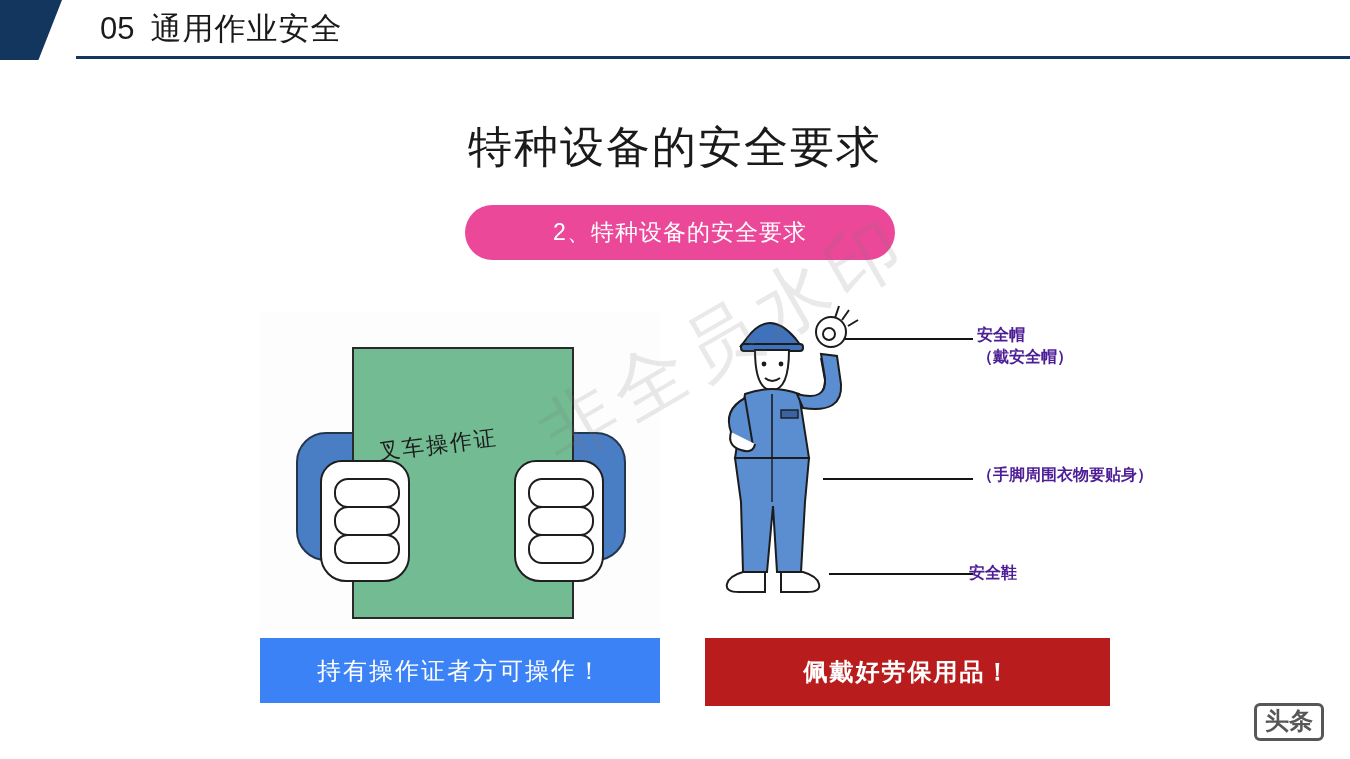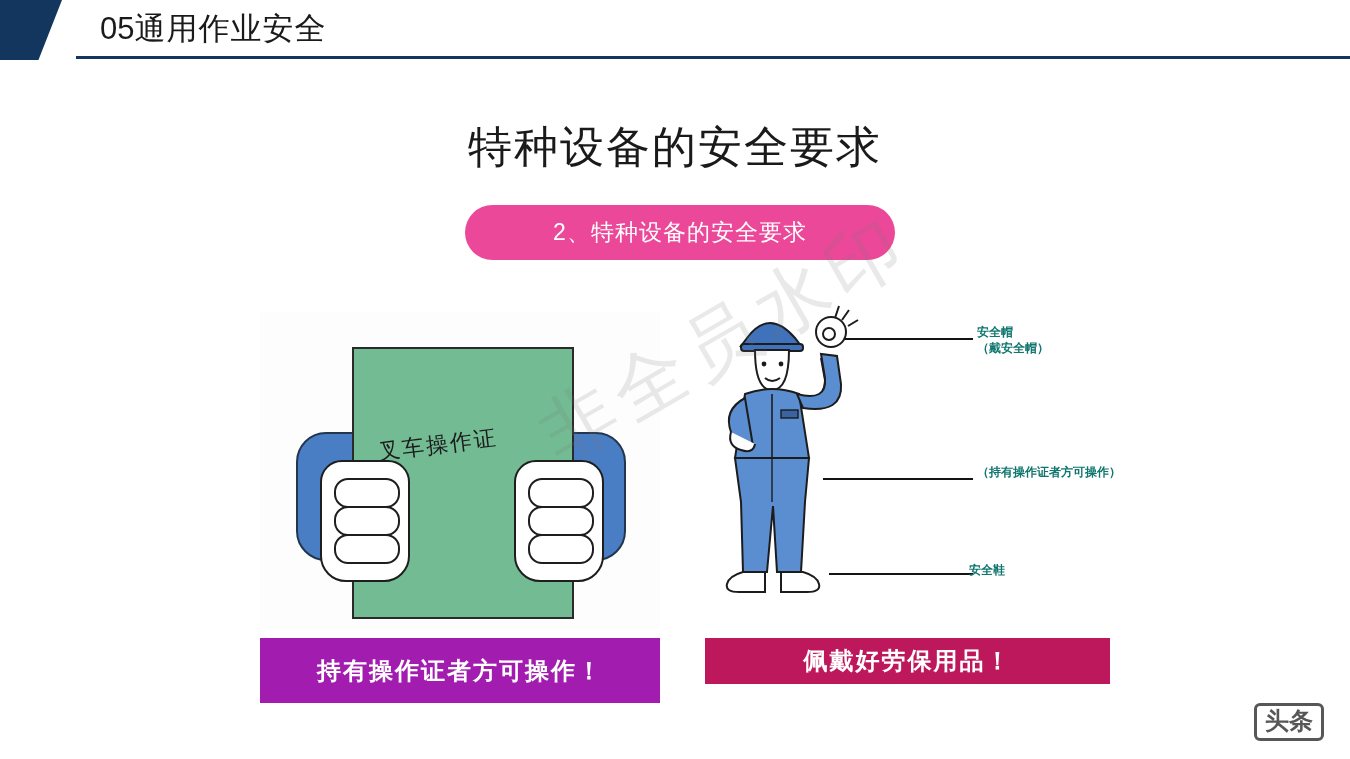--- a/index.html
+++ b/index.html
@@ -43,20 +43,21 @@
     left: 100px;
     top: 8px;
     font-size: 31px;
     color: #1a1a1a;
     letter-spacing: 1px;
     font-family: "Liberation Sans", sans-serif;
     white-space: nowrap;
   }
   .header-title .num {
     letter-spacing: 0px;
+    margin-right: 16px;
   }
 
   
   .main-title {
     position: absolute;
     top: 118px;
     left: 0;
     width: 1350px;
     text-align: center;
     font-size: 44px;
@@ -90,108 +91,108 @@
     height: 318px;
     background: #fdfdfd;
     overflow: hidden;
   }
   .left-caption {
     position: absolute;
     left: 260px;
     top: 638px;
     width: 400px;
     height: 65px;
-    background: #a21caf;
+    background: #3b82f6;
+    color: #ffffff;
+    font-size: 24px;
+    font-weight: normal;
+    display: flex;
+    align-items: center;
+    justify-content: center;
+    letter-spacing: 2px;
+  }
+
+  
+  .cert-paper {
+    position: absolute;
+    left: 92px;
+    top: 35px;
+    width: 218px;
+    height: 268px;
+    background: #72bb93;
+    border: 2px solid #2a2a2a;
+  }
+  .cert-text {
+    position: absolute;
+    left: 118px;
+    top: 118px;
+    font-size: 22px;
+    color: #1b1b1b;
+    transform: rotate(-7deg);
+    letter-spacing: 2px;
+    font-family: "Liberation Serif", serif;
+  }
+  .sleeve {
+    position: absolute;
+    background: #4a7ec4;
+    border: 2px solid #23364f;
+  }
+  .sleeve.left {
+    left: 36px; top: 120px;
+    width: 72px; height: 125px;
+    border-radius: 30px 6px 6px 30px;
+  }
+  .sleeve.right {
+    left: 290px; top: 120px;
+    width: 72px; height: 125px;
+    border-radius: 6px 30px 30px 6px;
+  }
+  .hand {
+    position: absolute;
+    background: #ffffff;
+    border: 2px solid #1e1e1e;
+    border-radius: 22px 22px 26px 26px;
+  }
+  .hand.left { left: 60px; top: 148px; width: 86px; height: 118px; }
+  .hand.right { left: 254px; top: 148px; width: 86px; height: 118px; }
+  .finger {
+    position: absolute;
+    border: 2px solid #1e1e1e;
+    border-radius: 14px;
+    background: #ffffff;
+    width: 62px; height: 26px;
+  }
+
+  
+  .right-image {
+    position: absolute;
+    left: 705px;
+    top: 290px;
+    width: 405px;
+    height: 340px;
+  }
+  .right-caption {
+    position: absolute;
+    left: 705px;
+    top: 638px;
+    width: 405px;
+    height: 68px;
+    background: #b91c1c;
     color: #ffffff;
     font-size: 24px;
     font-weight: bold;
     display: flex;
     align-items: center;
     justify-content: center;
     letter-spacing: 2px;
   }
-
-  
-  .cert-paper {
-    position: absolute;
-    left: 92px;
-    top: 35px;
-    width: 218px;
-    height: 268px;
-    background: #72bb93;
-    border: 2px solid #2a2a2a;
-  }
-  .cert-text {
-    position: absolute;
-    left: 118px;
-    top: 118px;
-    font-size: 22px;
-    color: #1b1b1b;
-    transform: rotate(-7deg);
-    letter-spacing: 2px;
-    font-family: "Liberation Serif", serif;
-  }
-  .sleeve {
-    position: absolute;
-    background: #4a7ec4;
-    border: 2px solid #23364f;
-  }
-  .sleeve.left {
-    left: 36px; top: 120px;
-    width: 72px; height: 125px;
-    border-radius: 30px 6px 6px 30px;
-  }
-  .sleeve.right {
-    left: 290px; top: 120px;
-    width: 72px; height: 125px;
-    border-radius: 6px 30px 30px 6px;
-  }
-  .hand {
-    position: absolute;
-    background: #ffffff;
-    border: 2px solid #1e1e1e;
-    border-radius: 22px 22px 26px 26px;
-  }
-  .hand.left { left: 60px; top: 148px; width: 86px; height: 118px; }
-  .hand.right { left: 254px; top: 148px; width: 86px; height: 118px; }
-  .finger {
-    position: absolute;
-    border: 2px solid #1e1e1e;
-    border-radius: 14px;
-    background: #ffffff;
-    width: 62px; height: 26px;
-  }
-
-  
-  .right-image {
-    position: absolute;
-    left: 705px;
-    top: 290px;
-    width: 405px;
-    height: 340px;
-  }
-  .right-caption {
-    position: absolute;
-    left: 705px;
-    top: 638px;
-    width: 405px;
-    height: 46px;
-    background: #be185d;
-    color: #ffffff;
-    font-size: 24px;
-    font-weight: bold;
-    display: flex;
-    align-items: center;
-    justify-content: center;
-    letter-spacing: 2px;
-  }
   .anno {
     position: absolute;
-    font-size: 12px;
-    color: #0f766e;
+    font-size: 16px;
+    color: #4c1d95;
     font-family: "Liberation Serif", serif;
     font-weight: bold;
     line-height: 1.35;
     white-space: nowrap;
   }
   .anno-line {
     position: absolute;
     height: 2px;
     background: #141414;
   }
@@ -304,21 +305,21 @@
   <div class="anno-line" style="left:140px; top:48px; width:128px;"></div>
   <div class="anno-line" style="left:118px; top:188px; width:150px;"></div>
   <div class="anno-line" style="left:124px; top:283px; width:144px;"></div>
 
   
   <div class="anno" style="left:272px; top:34px;">
     <div>安全帽</div>
     <div>（戴安全帽）</div>
   </div>
   <div class="anno" style="left:272px; top:174px;">
-    <div>（持有操作证者方可操作）</div>
+    <div>（手脚周围衣物要贴身）</div>
   </div>
   <div class="anno" style="left:264px; top:272px;">
     <div>安全鞋</div>
   </div>
 </div>
 <div class="right-caption">
   <span>佩戴好劳保用品！</span>
 </div>
 
 <div class="wm-diag">非全员水印</div>

